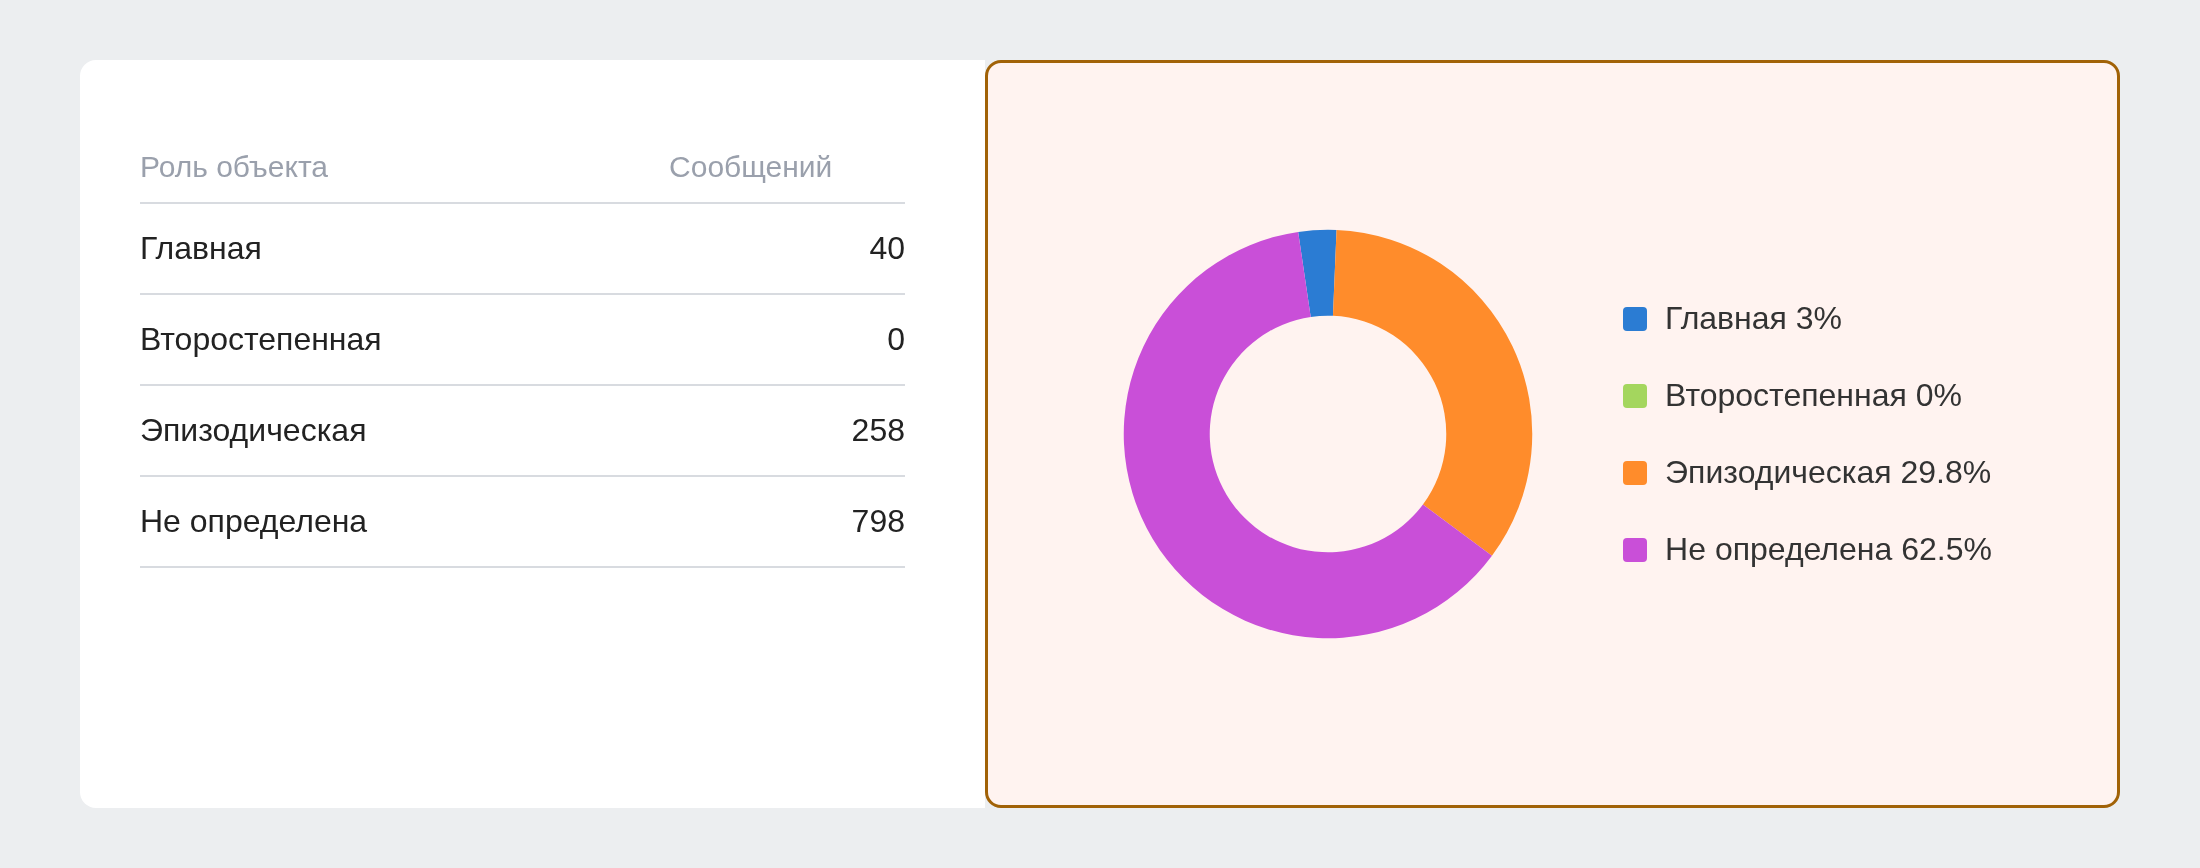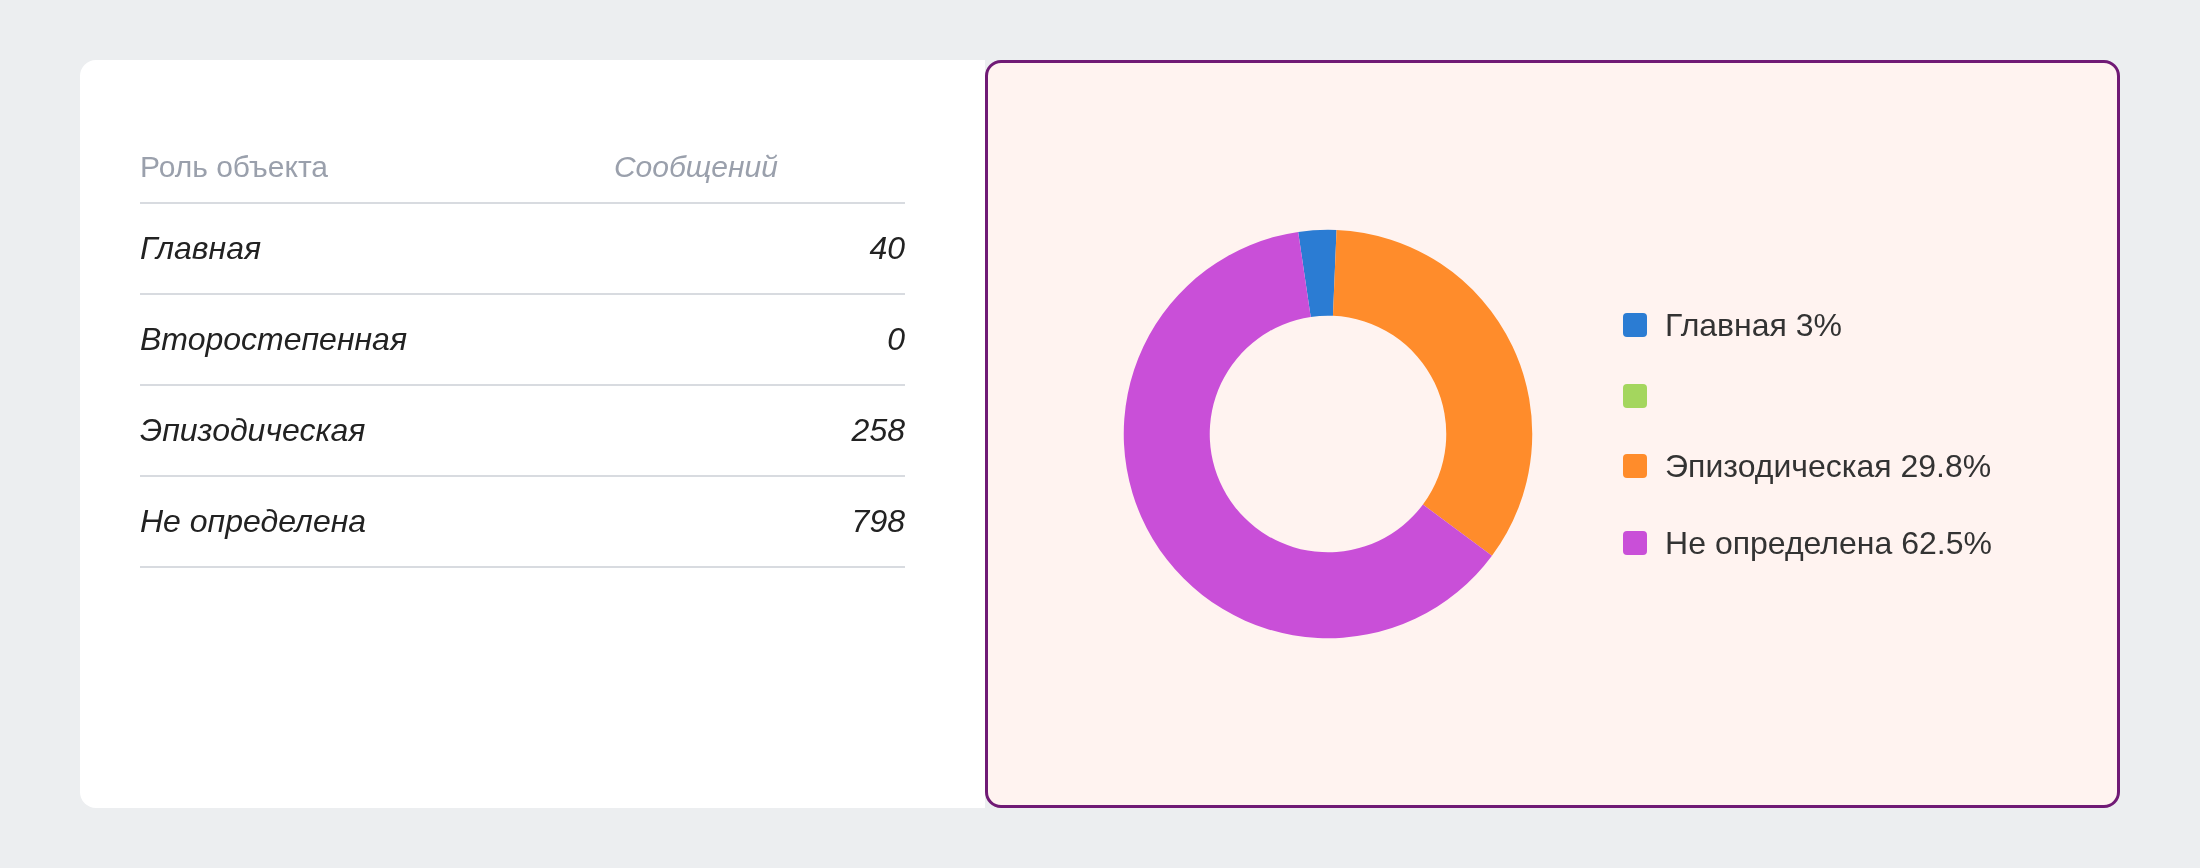--- a/index.html
+++ b/index.html
@@ -13,48 +13,47 @@
     gap: 0;
   }
   .panel-left {
     background: #ffffff;
     border-radius: 16px 0 0 16px;
     flex: 0 0 905px;
     padding: 90px 80px 38px 60px;
   }
   .panel-right {
     background: #fff3f0;
-    border: 3px solid #701a75;
+    border: 3px solid #a16207;
     border-radius: 16px;
     flex: 1;
     display: flex;
     align-items: center;
     justify-content: center;
     gap: 80px;
     padding: 40px 60px;
   }
   table {
     width: 100%;
     border-collapse: collapse;
   }
   thead th {
     text-align: left;
     font-weight: 400;
     color: #9aa0ac;
     font-size: 30px;
     padding: 0 0 18px 0;
     border-bottom: 2px solid #d8dbe0;
   }
-  thead th:last-child { text-align: left; font-style: italic; }
+  thead th:last-child { text-align: center; }
   tbody td {
     padding: 26px 0;
     font-size: 32px;
     color: #222;
     border-bottom: 2px solid #d8dbe0;
-    font-style: italic;
   }
   tbody td:last-child { text-align: right; }
   .donut-wrap {
     width: 430px;
     height: 430px;
     flex: 0 0 430px;
   }
   .legend {
     display: flex;
     flex-direction: column;
@@ -115,20 +114,21 @@
         <path d="M 176.2676601431559 156.64136312173346 A 95 95 0 1 1 86.12211228657083 6.019128368516121 L 91.96543342906732 45.590021687035645 A 55 55 0 1 0 144.15496113551131 132.79236812310884 Z" fill="#c94fd8"></path>
       </svg>
   </div>
   <div class="legend">
     <div class="legend-item">
       <span class="swatch" style="background:#2b7cd3"></span>
       <span>Главная 3%</span>
     </div>
     <div class="legend-item">
       <span class="swatch" style="background:#a4d65e"></span>
+      <span>Второстепенная 0%</span>
     </div>
     <div class="legend-item">
       <span class="swatch" style="background:#ff8c2b"></span>
       <span>Эпизодическая 29.8%</span>
     </div>
     <div class="legend-item">
       <span class="swatch" style="background:#c94fd8"></span>
       <span>Не определена 62.5%</span>
     </div>
   </div>

